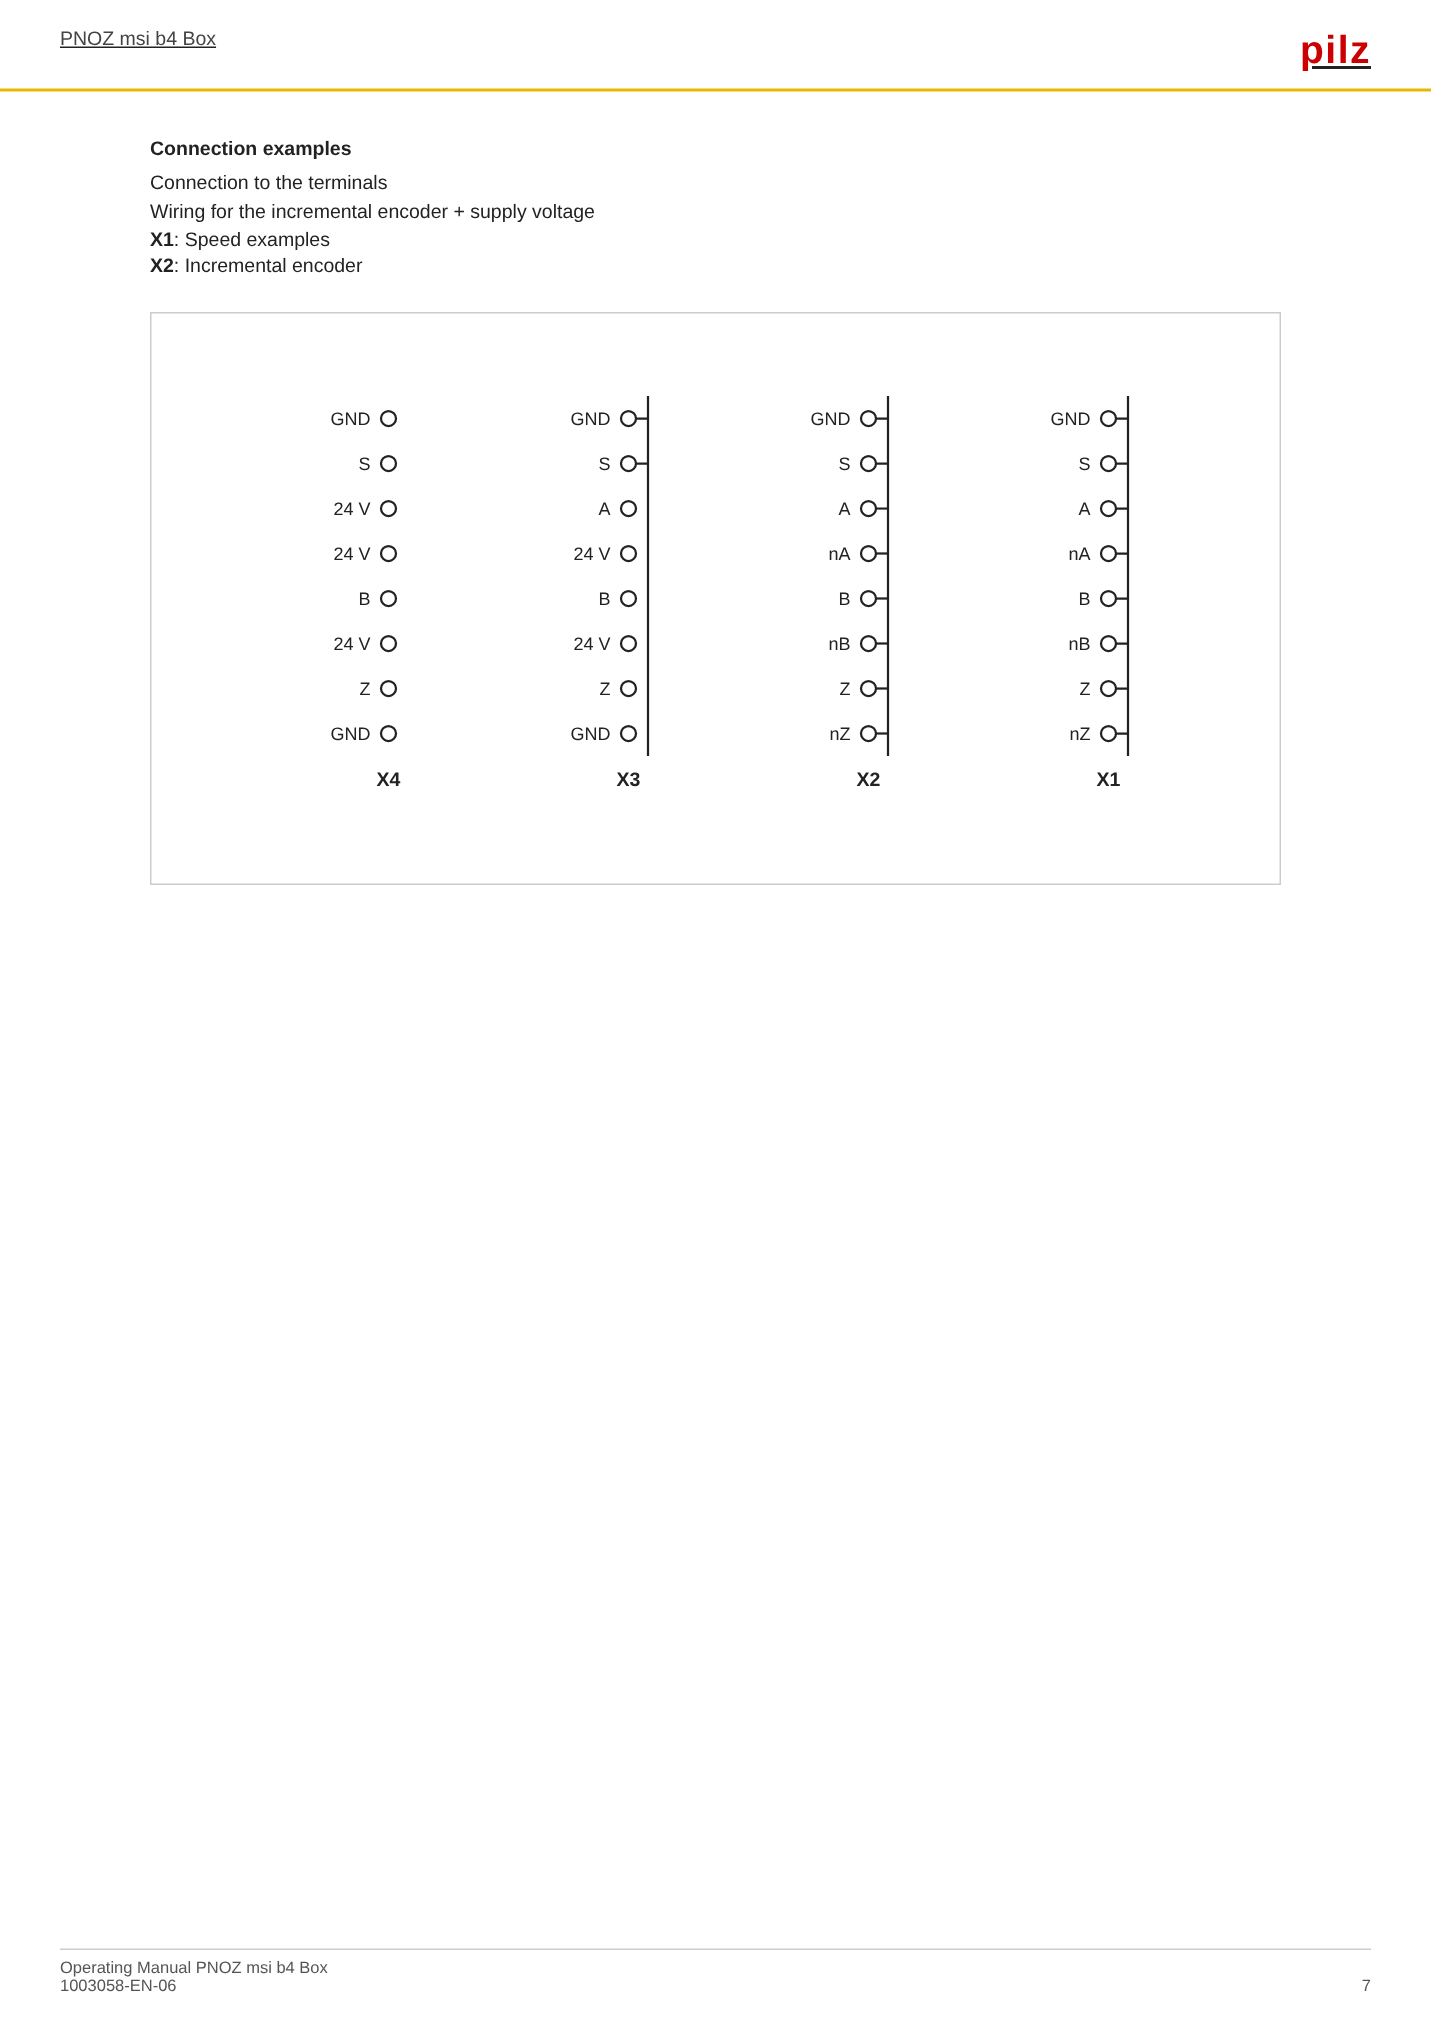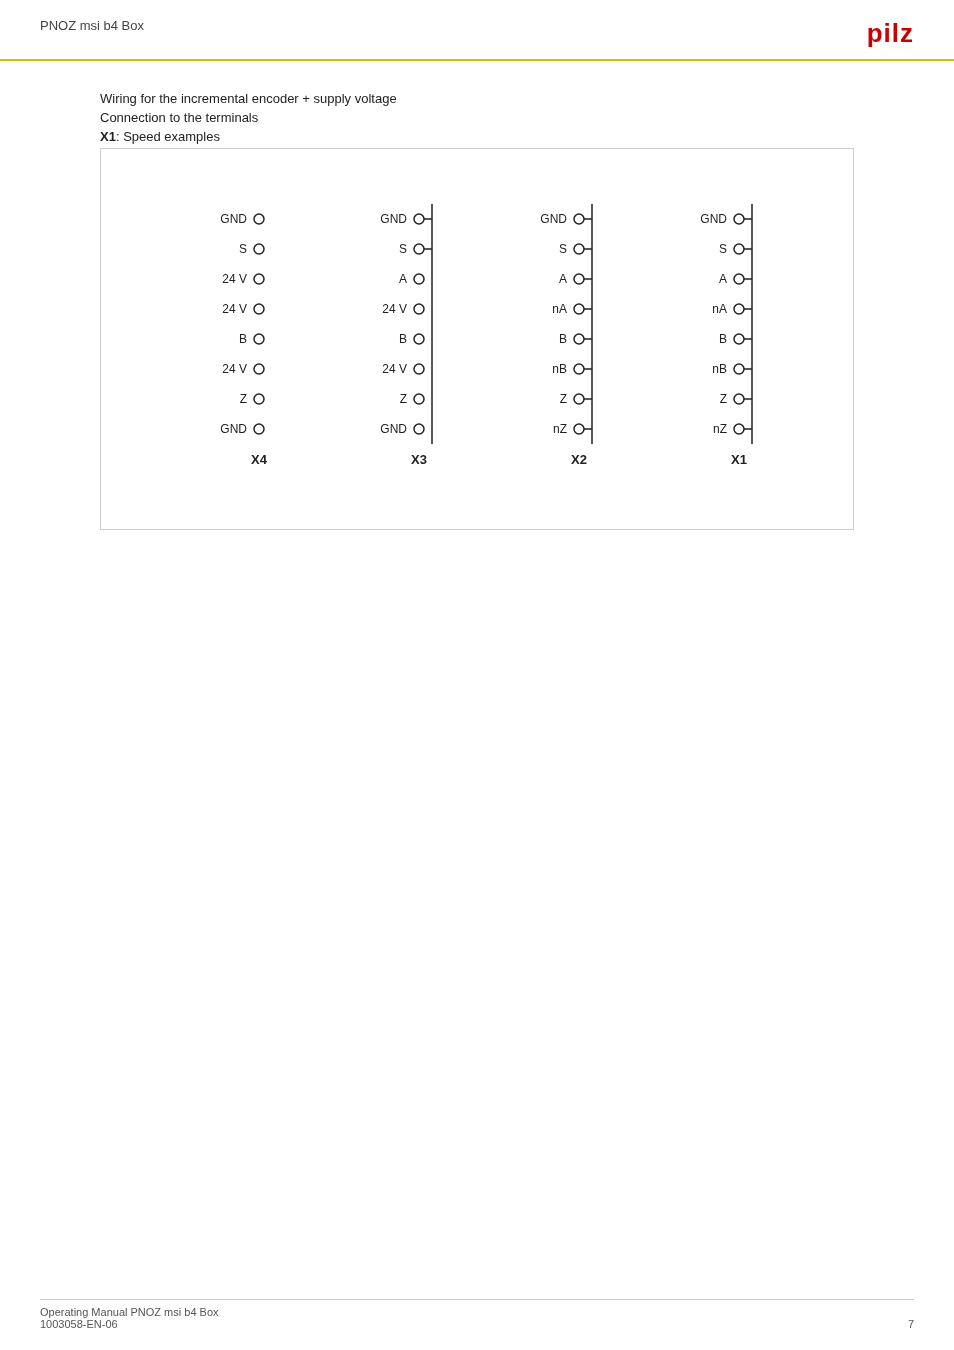--- a/index.html
+++ b/index.html
@@ -13,20 +13,21 @@
       position: relative;
     }
 
     
     .header {
       display: flex;
       justify-content: space-between;
       align-items: flex-start;
       padding: 18px 40px 10px 40px;
       border-bottom: 2px solid #e8b800;
+      text-decoration: underline;
     }
     .header-title {
       font-size: 13px;
       color: #444;
     }
     .pilz-logo {
       font-size: 26px;
       font-weight: bold;
       color: #c00;
       letter-spacing: 1px;
@@ -58,21 +59,21 @@
       margin-bottom: 2px;
       color: #222;
     }
     .label-item strong {
       font-weight: bold;
     }
 
     
     .diagram-container {
       border: 1px solid #ccc;
-      margin-top: 4px;
+      margin-top: 24px;
       padding: 20px 10px 20px 10px;
       display: flex;
       justify-content: center;
     }
 
     .diagram-svg {
       display: block;
     }
 
     
@@ -101,25 +102,29 @@
 <body>
 
 <div class="header">
   <span class="header-title">PNOZ msi b4 Box</span>
   <span class="pilz-logo">
     <span>pilz</span>
   </span>
 </div>
 
 <div class="content">
+  <div class="section-title">Connection examples</div>
+  <div class="intro-text">Connection to the terminals</div>
   <div class="intro-text">Wiring for the incremental encoder + supply voltage</div>
-  <div class="intro-text">Connection to the terminals</div>
 
   <div class="label-item">
     <strong>X1</strong><span>: Speed examples</span>
+  </div>
+  <div class="label-item">
+    <strong>X2</strong><span>: Incremental encoder</span>
   </div>
 
   <div class="diagram-container">
     <svg class="diagram-svg" width="660" height="340" viewBox="0 0 660 340">
 
       <style>
         .pin-label { font-family: Arial, sans-serif; font-size: 12px; fill: #222; }
         .col-label { font-family: Arial, sans-serif; font-size: 13px; font-weight: bold; fill: #222; }
         .pin-circle { fill: none; stroke: #222; stroke-width: 1.5; }
         .conn-line { stroke: #222; stroke-width: 1.5; fill: none; }

